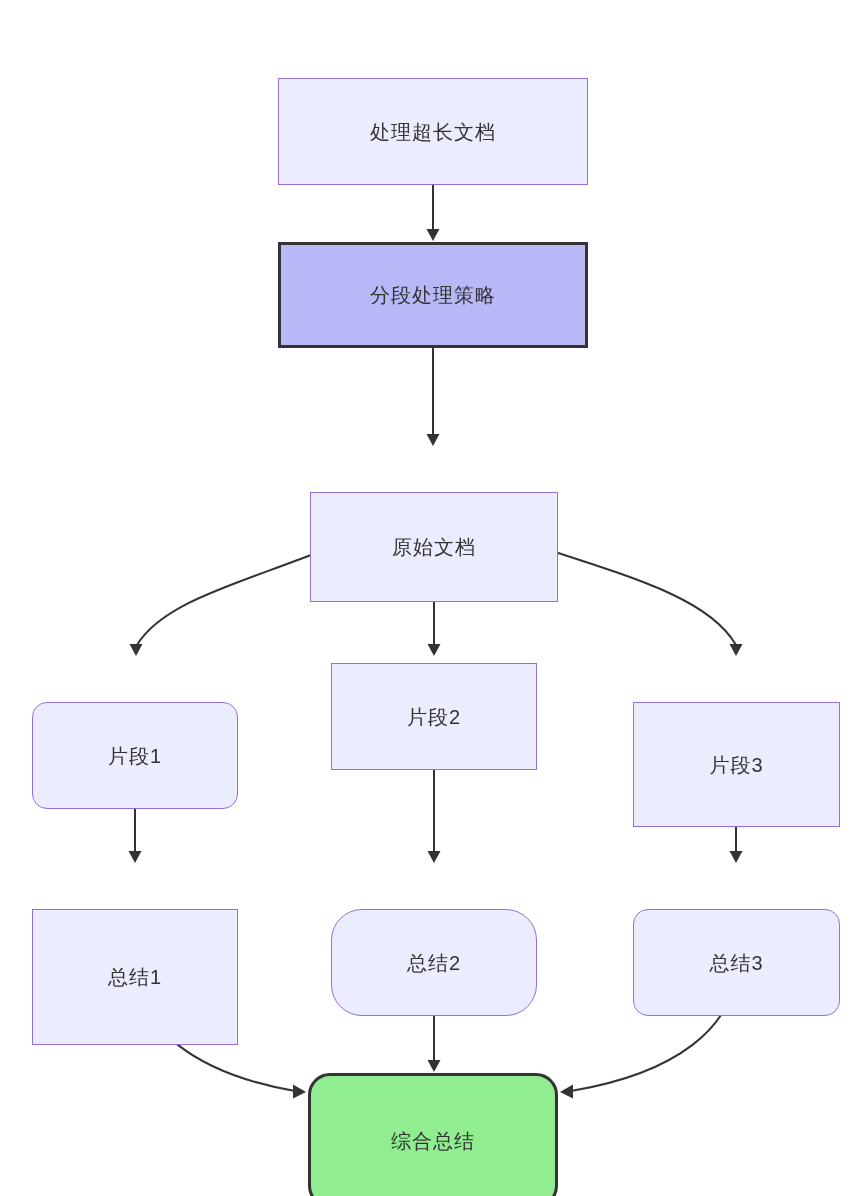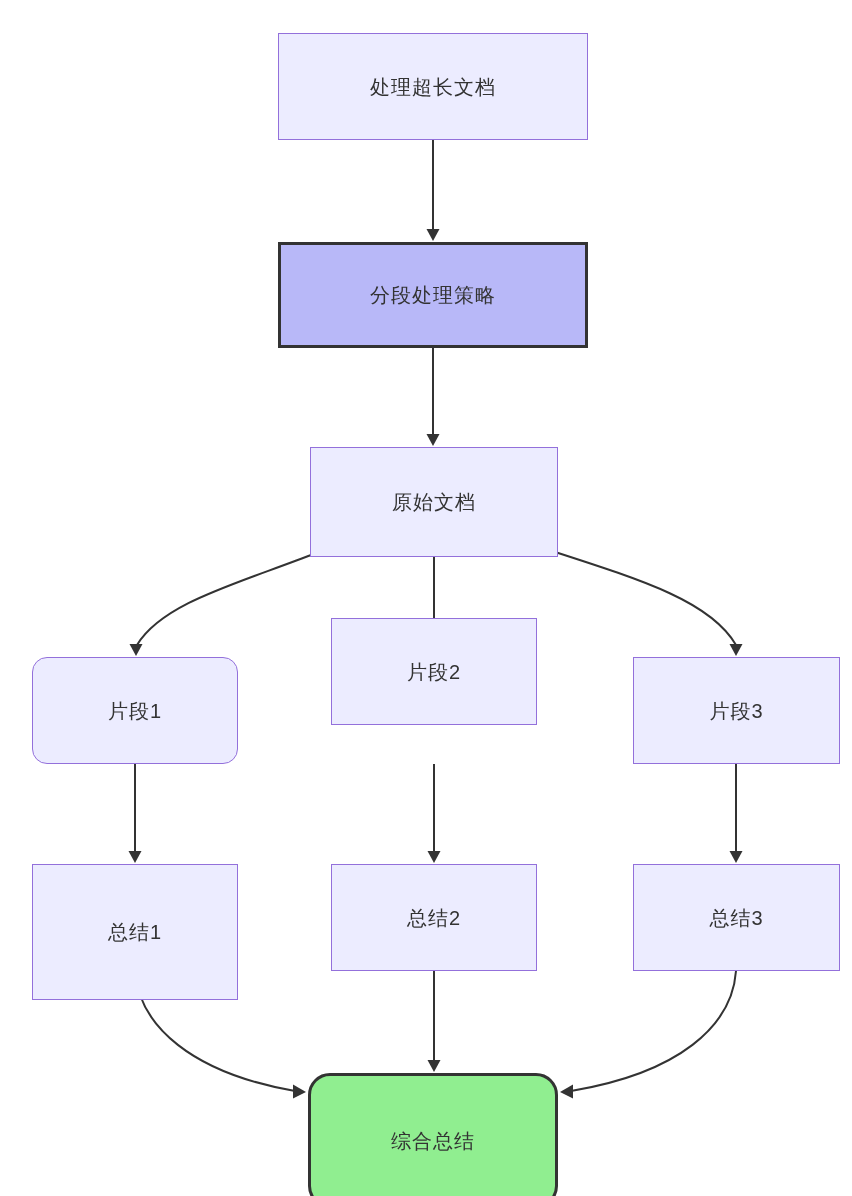--- a/index.html
+++ b/index.html
@@ -39,39 +39,40 @@
     box-sizing: border-box;
     font-size: 20px;
     line-height: 1.2;
     color: #333333;
     text-align: center;
     letter-spacing: 1px;
   }
   .node.default {
     background: #ECECFF;
     border: 1.5px solid #9370DB;
+    margin-top: 45px;
   }
   .node.highlight {
     background: #B8B8F8;
     border: 3px solid #333333;
   }
   .node.success {
     background: #90EE90;
     border: 3px solid #333333;
   }
   
   .n-root      { left: 278px; top: 33px;   width: 310px; height: 107px; }
   .n-strategy  { left: 278px; top: 242px;  width: 310px; height: 106px; }
   .n-original  { left: 310px; top: 447px;  width: 248px; height: 110px; }
   .n-frag1     { left: 32px;  top: 657px;  width: 206px; height: 107px; border-radius: 15px; }
   .n-frag2     { left: 331px; top: 618px;  width: 206px; height: 107px; }
-  .n-frag3     { left: 633px; top: 657px;  width: 207px; height: 107px; }
+  .n-frag3     { left: 633px; top: 657px;  width: 207px; height: 125px; }
   .n-sum1      { left: 32px;  top: 864px;  width: 206px; height: 136px; }
-  .n-sum2      { left: 331px; top: 864px;  width: 206px; height: 107px; }
-  .n-sum3      { left: 633px; top: 864px;  width: 207px; height: 107px; }
+  .n-sum2      { left: 331px; top: 864px;  width: 206px; height: 107px; border-radius: 31px; }
+  .n-sum3      { left: 633px; top: 864px;  width: 207px; height: 107px; border-radius: 15px; }
   .n-final     { left: 308px; top: 1073px; width: 250px; height: 135px; border-radius: 22px; }
 </style>
 </head>
 <body>
 
 <div class="canvas">
 
   <svg class="edge-layer" viewBox="0 0 852 1196" xmlns="http://www.w3.org/2000/svg">
 
     <path class="edge-path" d="M 433 140 L 433 230"></path>

